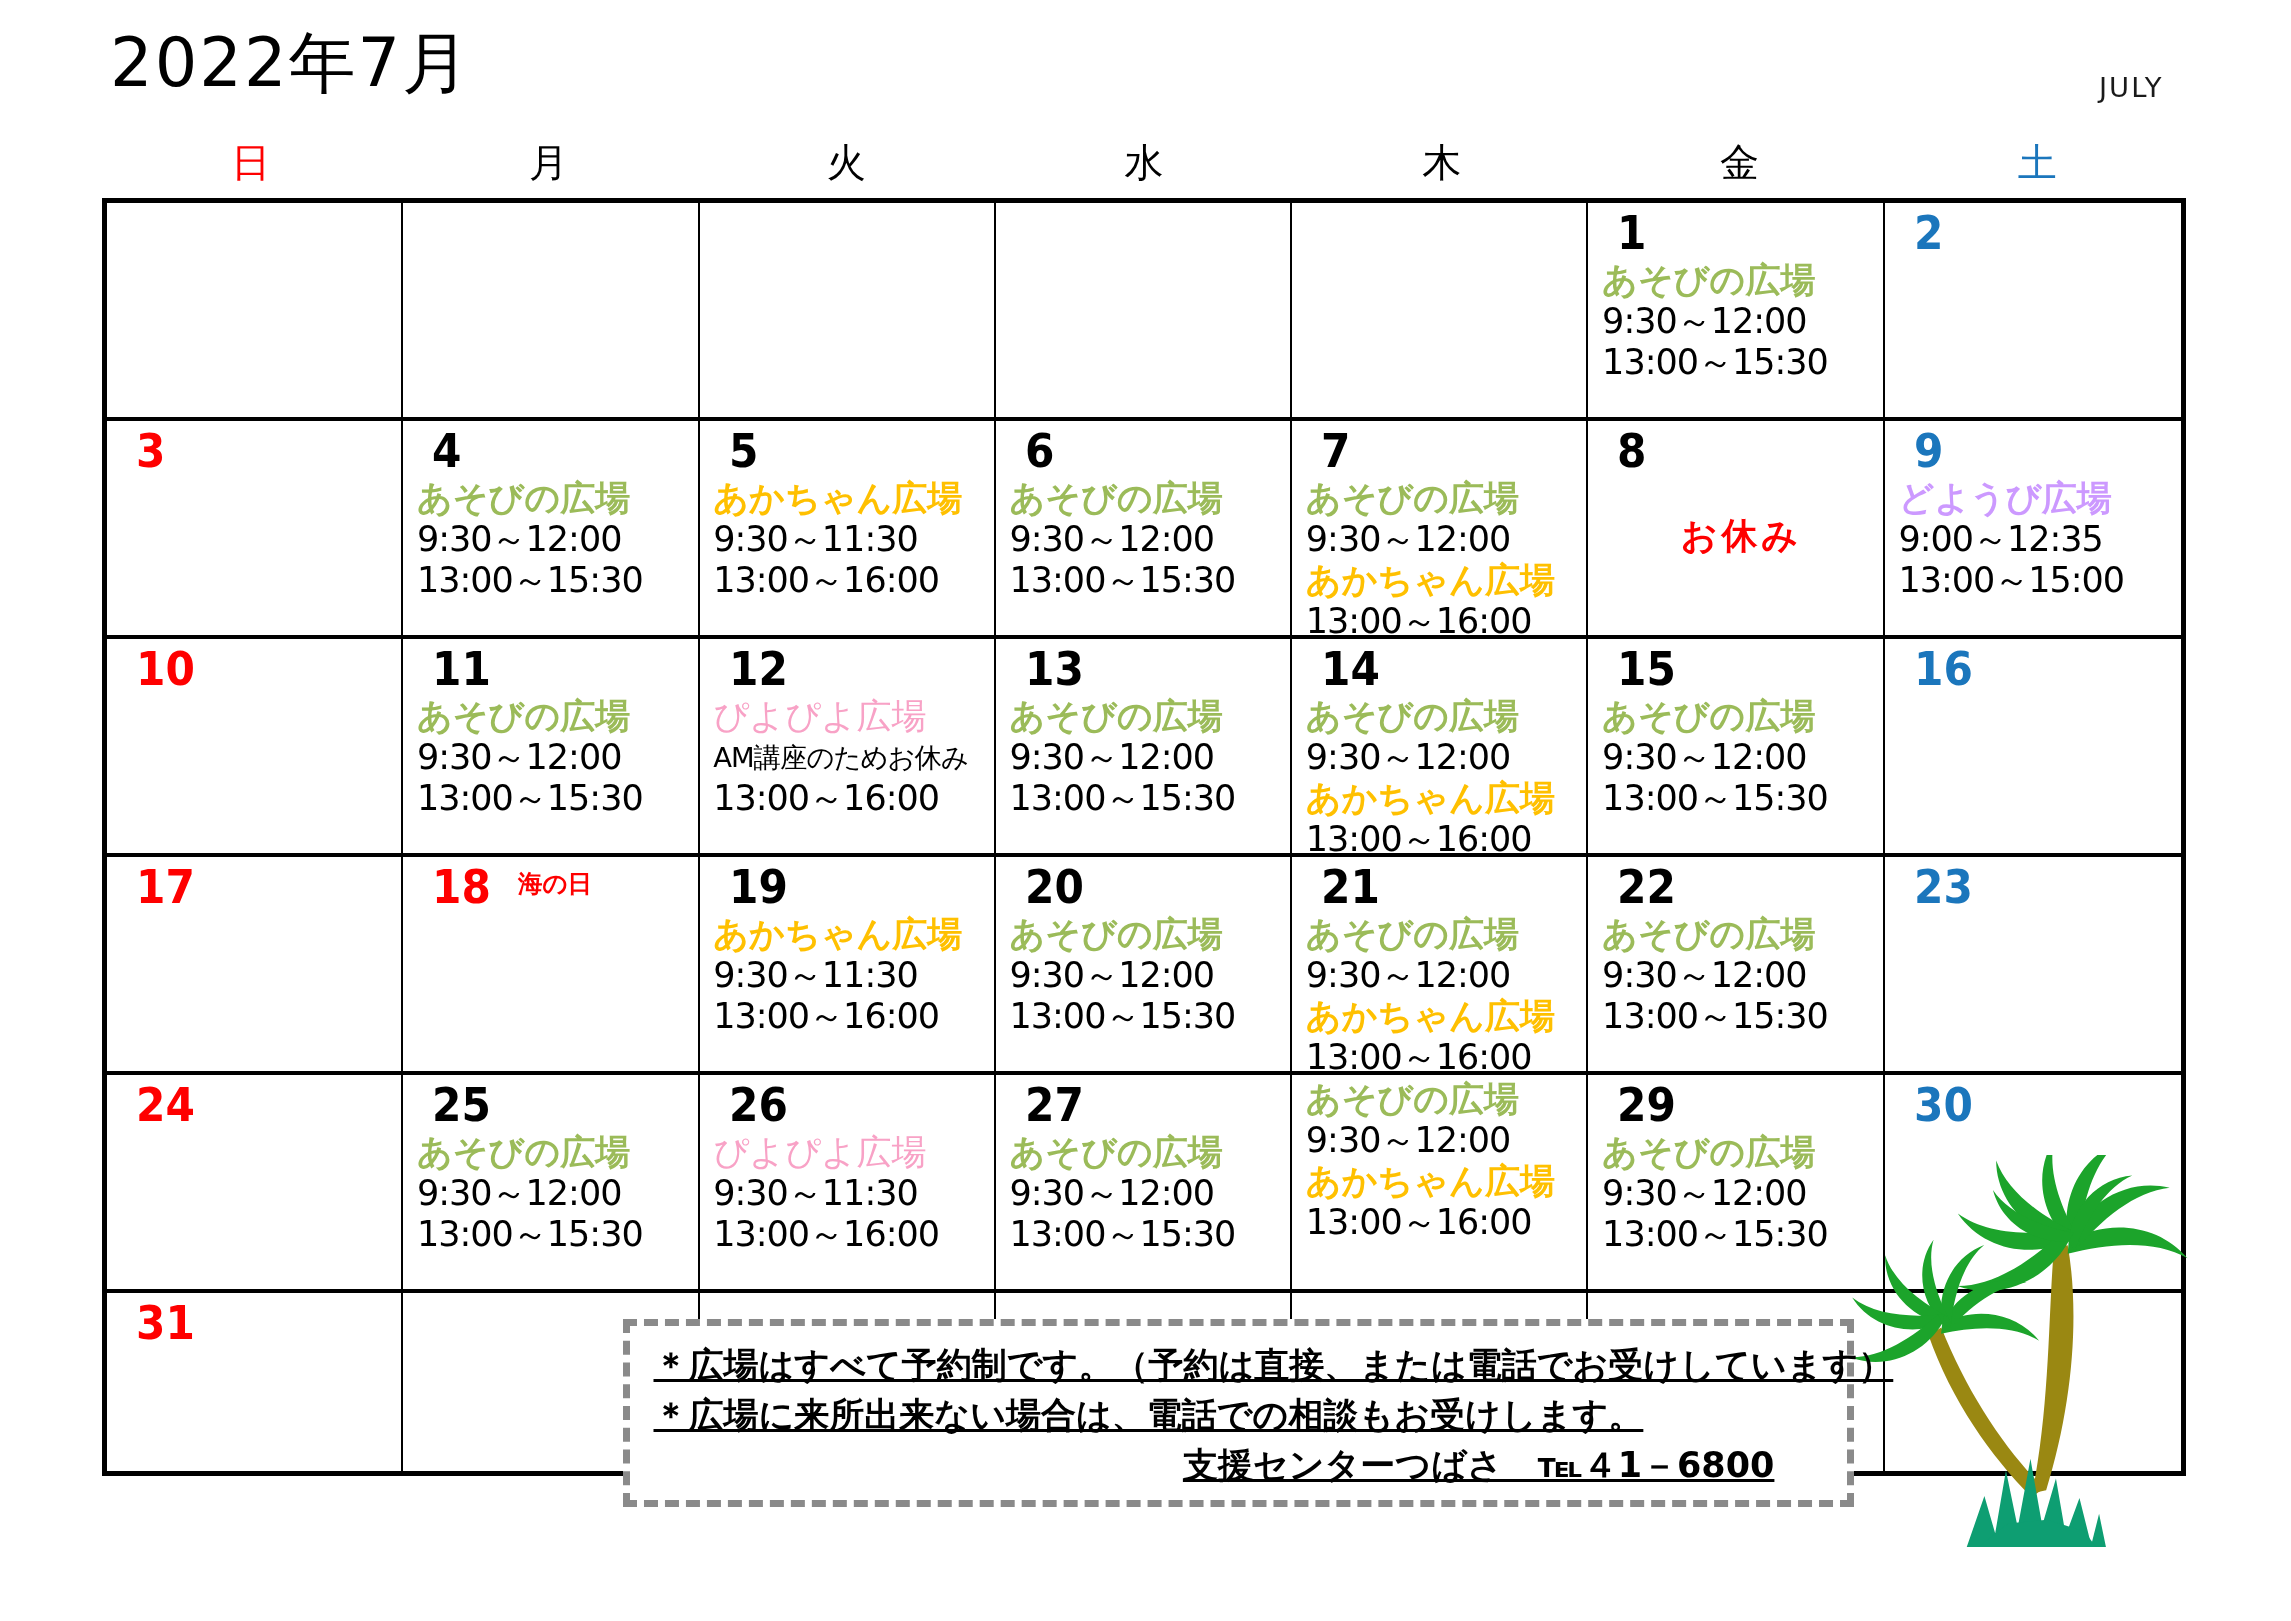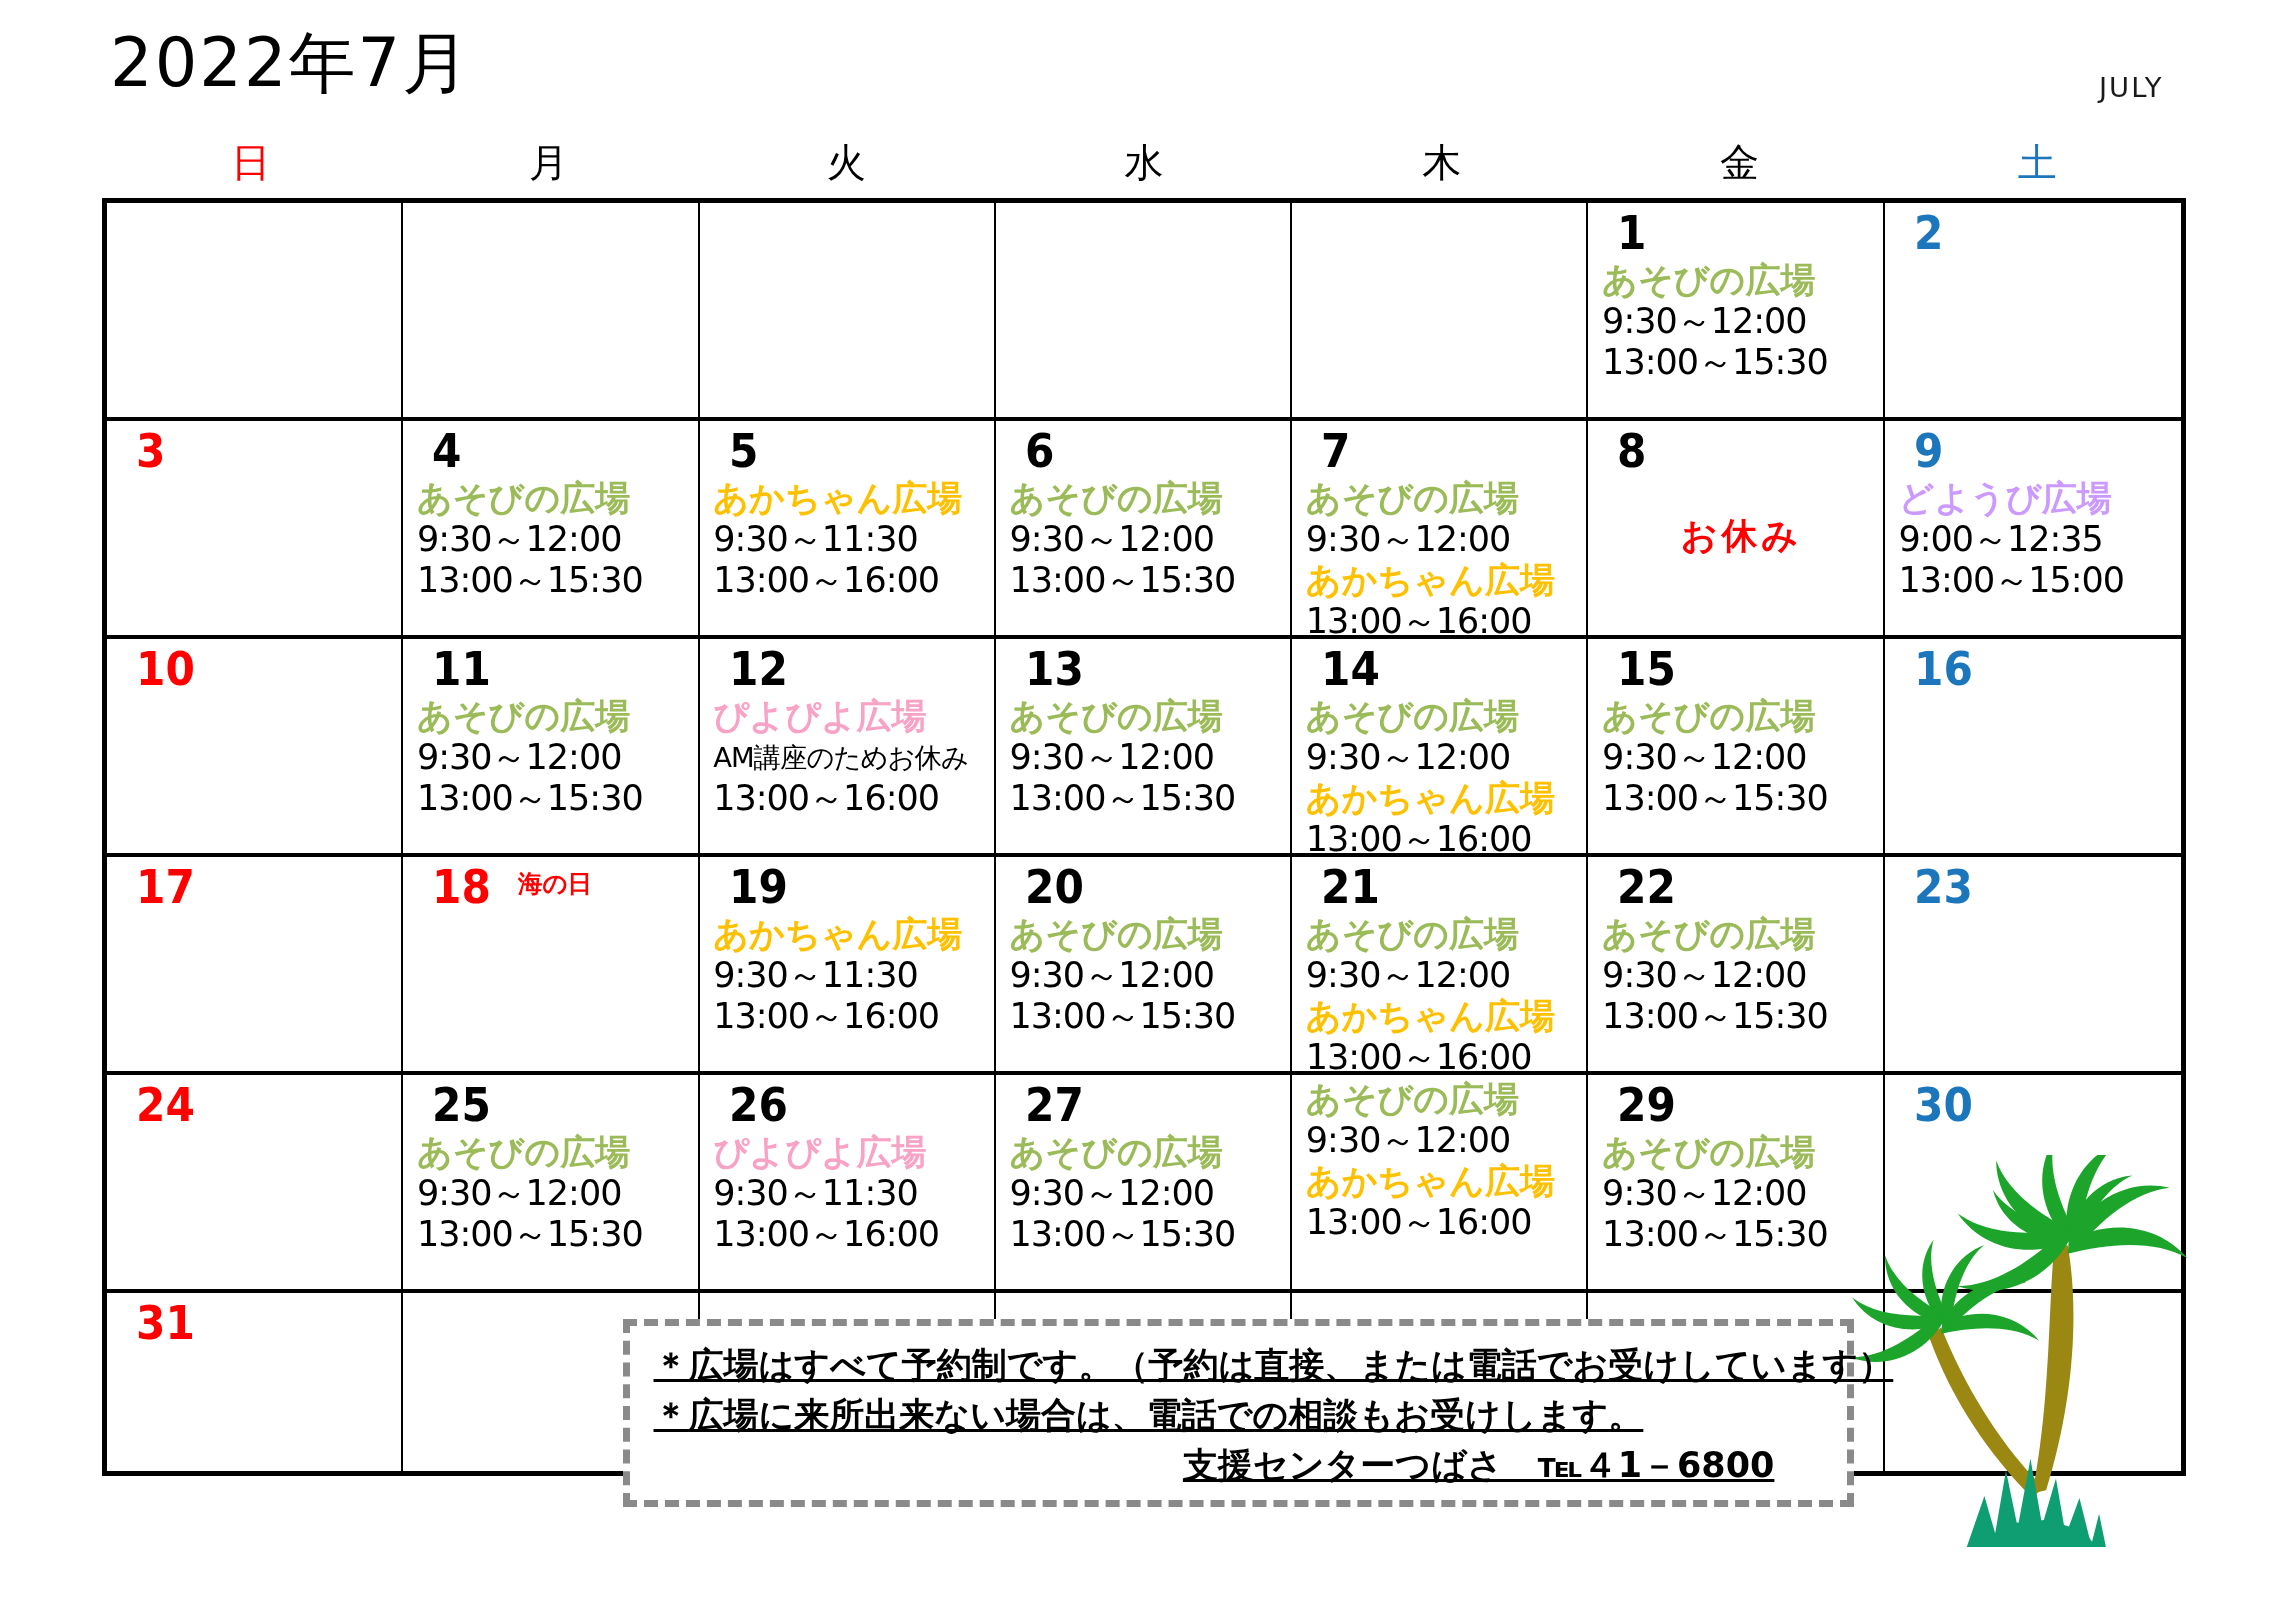--- a/index.html
+++ b/index.html
@@ -21,21 +21,21 @@
   .cell:nth-last-child(-n+7) { border-bottom:none; }
 
   .date-row { display:flex; align-items:flex-start; padding-left:29px; height:53px; }
   .date-num { font-size:46px; font-weight:700; line-height:53px; transform:scaleX(.92); transform-origin:left top; }
   .date-badge { font-size:24.5px; font-weight:700; color:#fe0000; margin-left:21.6px; margin-top:5.9px; white-space:nowrap; }
 
   .lines { padding-left:13.7px; padding-right:2px; }
   .line { font-size:35px; line-height:41px; white-space:nowrap; }
   .ln-green  { font-weight:700; }
   .ln-orange { font-weight:700; }
-  .ln-pink   { font-weight:700; }
+  .ln-pink   { font-weight:400; }
   .ln-purple { font-weight:700; }
   .ln-time   { font-weight:400; color:#000; letter-spacing:-1px; }
   .ln-small  { font-weight:400; color:#000; font-size:27.4px; letter-spacing:-1px; }
   .ln-rest   { font-weight:700; text-align:center; font-size:36px; margin-top:61px; letter-spacing:3.9px; }
 
   .notice-box { position:absolute; left:623px; top:1319px; width:1231px; height:188px; background:#fff;
                 border:7.8px dashed #8a8a8a; z-index:5; padding:13.7px 21.6px 0 23.5px;text-decoration:underline; }
   .notice-line { font-size:35px; font-weight:700; color:#000; line-height:50px; white-space:nowrap; }
   .notice-line.right { text-align:right; padding-right:51px; }
 

